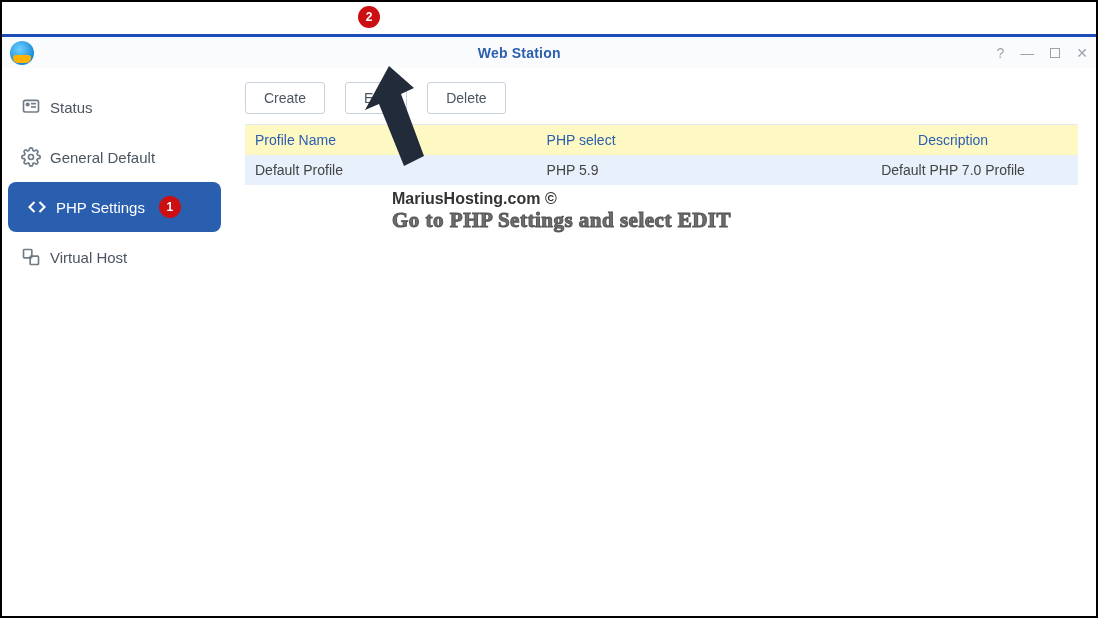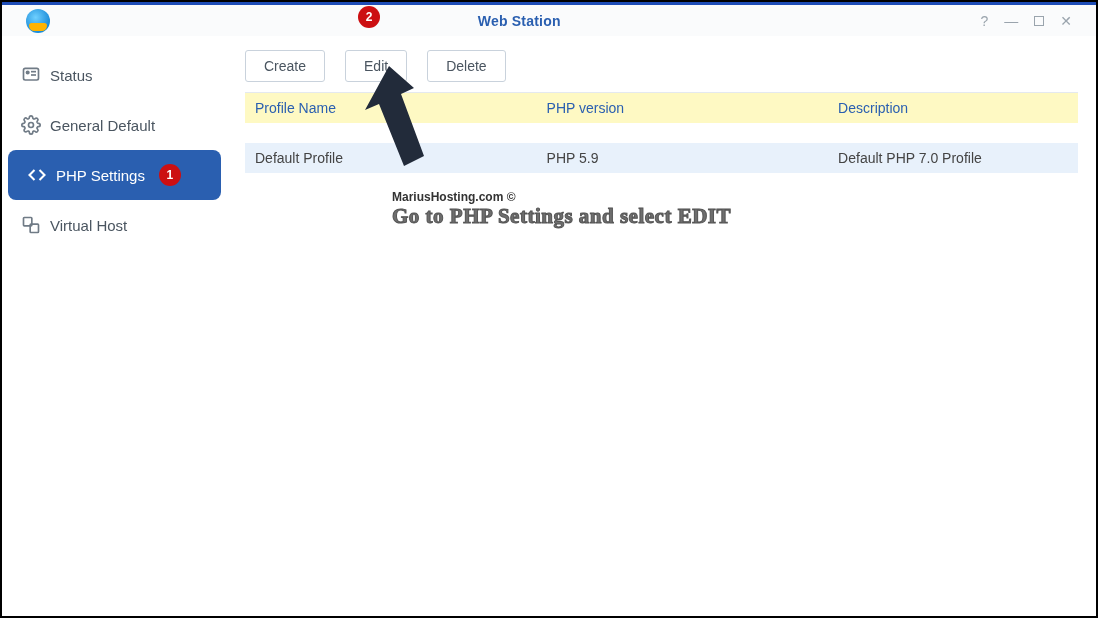--- a/index.html
+++ b/index.html
@@ -1,19 +1,19 @@
 <!DOCTYPE html>
 <html><head>
 <meta charset="utf-8">
 <style>
   * { box-sizing: border-box; margin: 0; padding: 0; }
   html, body { width: 1098px; height: 618px; font-family: -apple-system, BlinkMacSystemFont, "Segoe UI", Arial, sans-serif; font-size: 14px; color: #444; }
   .outer { width: 1098px; height: 618px; border: 2px solid #000; position: relative; background: #fff; }
   .window { position: absolute; inset: 0; display: flex; flex-direction: column; }
-  .titlebar { height: 34px; border-top: 3px solid #1e4db7; background: #fafbfc; display: flex; align-items: center; padding: 0 24px; }
+  .titlebar { height: 34px; border-top: 3px solid #1e4db7; background: #fafbfc; display: flex; align-items: center; padding: 0 8px; margin-top: 32px; }
   .app-icon { width: 24px; height: 24px; border-radius: 50%; background: radial-gradient(circle at 40% 35%, #6fd0ff, #1a8bd8 70%); margin-right: 8px; position: relative; overflow: hidden; }
   .app-icon::after { content: ""; position: absolute; bottom: 2px; left: 3px; right: 3px; height: 8px; background: #ffb300; border-radius: 3px 3px 6px 6px; }
   .title-text { flex: 1; text-align: center; color: #2a5fb0; font-weight: 600; font-size: 14px; letter-spacing: .2px; }
   .win-controls { display: flex; align-items: center; gap: 16px; color: #9aa4ad; }
   .win-controls span { cursor: pointer; font-size: 14px; line-height: 1; }
   .win-controls .square { width:10px; height:10px; border:1.5px solid #9aa4ad; display:inline-block; }
 
   .body { flex: 1; display: flex; min-height: 0; }
   .sidebar { width: 225px; background: #fff; padding-top: 14px; }
   .side-item { display: flex; align-items: center; height: 50px; padding: 0 18px; gap: 8px; color: #4a5560; cursor: pointer; font-size: 15px; }
@@ -26,29 +26,29 @@
 
   .main { flex: 1; padding: 14px 18px; display: flex; flex-direction: column; min-width: 0; }
   .toolbar { display: flex; gap: 20px; margin-bottom: 10px; }
   .btn { border: 1px solid #c9d2dc; background: #fff; color: #4a5560; padding: 7px 18px; font-size: 14px; border-radius: 3px; cursor: pointer; }
 
   .table { border-top: 1px solid #e4e9ef; }
   .thead { display: flex; background: #fef9c3; color: #2a5fb0; font-weight: 500; }
   .th, .td { padding: 7px 10px; }
   .col-name { flex: 0 0 35%; }
   .col-ver  { flex: 0 0 35%; }
-  .col-desc { flex: 1; }
+  .col-desc { flex: 1; text-align: center; }
   .trow { display: flex; }
-  .trow.selected { background: #e8f1fb; margin-top: 20px; }
+  .trow.selected { background: #e8f1fb; }
 
   
   .anno-badge-2 { position: absolute; left: 356px; top: 4px; width: 22px; height: 22px; border-radius: 50%; background: #cc0f12; color: #fff; font-size: 12px; font-weight: 700; display: flex; align-items: center; justify-content: center; z-index: 50; }
   .anno-arrow { position: absolute; left: 357px; top: 64px; width: 70px; height: 100px; z-index: 40; pointer-events: none; }
   .watermark { position: absolute; left: 390px; top: 188px; text-align: left; pointer-events: none; z-index: 30; }
-  .watermark .line1 { font-size: 12px; font-weight: 700; color: #333; }
+  .watermark .line1 { font-size: 16px; font-weight: 700; color: #333; }
   .watermark .line2 { font-family: Georgia, 'Times New Roman', serif; font-size: 21px; font-weight: 800; color: #6e6e6e; letter-spacing: .5px; text-shadow: 0 1px 0 #fff, 0 0 1px #bbb; -webkit-text-stroke: 1px #555; }
 </style>
 </head>
 <body>
 
 <div class="outer">
   <div class="window">
 
     <div class="titlebar">
       <span class="app-icon"></span>
@@ -112,21 +112,21 @@
       <div class="main">
         <div class="toolbar">
           <button class="btn">Create</button>
           <button class="btn">Edit</button>
           <button class="btn">Delete</button>
         </div>
 
         <div class="table">
           <div class="thead">
             <div class="th col-name">Profile Name</div>
-            <div class="th col-ver">PHP version</div>
+            <div class="th col-ver">PHP select</div>
             <div class="th col-desc">Description</div>
           </div>
           <div class="trow selected">
             <div class="td col-name">Default Profile</div>
             <div class="td col-ver">PHP 5.9</div>
             <div class="td col-desc">Default PHP 7.0 Profile</div>
           </div>
         </div>
       </div>
     </div>

